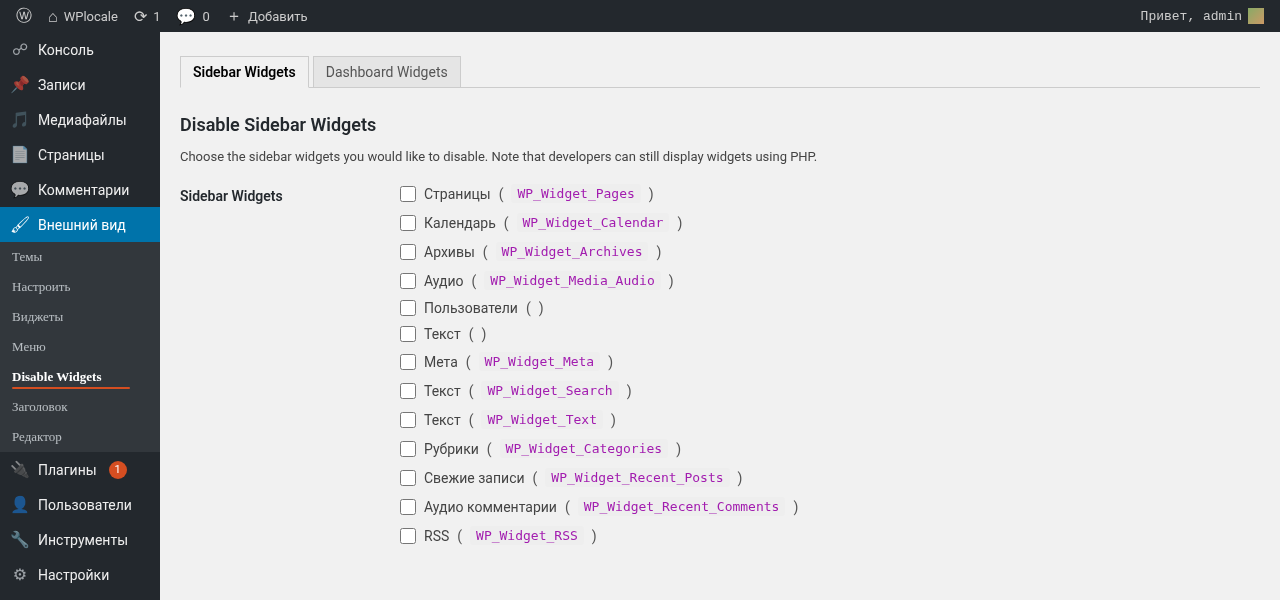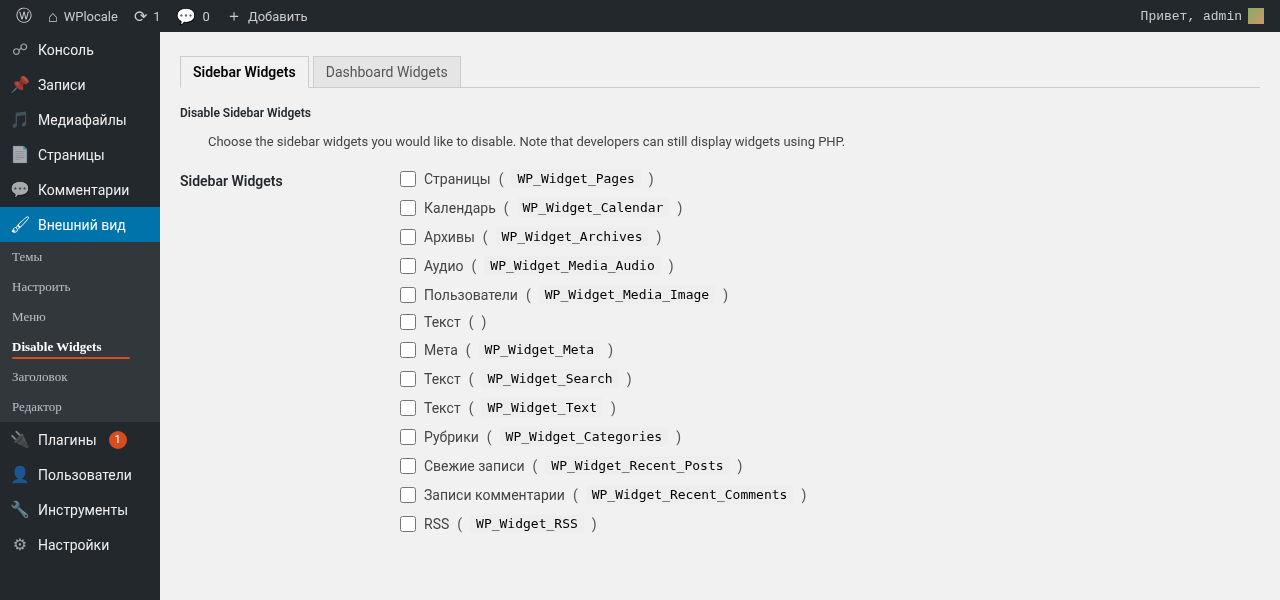--- a/index.html
+++ b/index.html
@@ -22,35 +22,35 @@
 #adminmenu .menu-item.current::after { content: ""; position: absolute; right: -8px; top: 50%; margin-top: -8px; border: 8px solid transparent; border-right-color: #f1f1f1; }
 #adminmenu .submenu { background: #32373c; }
 #adminmenu .submenu .sub-item { padding: 7px 12px; color: rgba(240,245,250,0.7); font-size: 13px; cursor: pointer; font-family: Liberation Serif, serif; }
 #adminmenu .submenu .sub-item.current { color: #fff; font-weight: 600; position: relative; }
 #adminmenu .submenu .sub-item.current::after { content: ""; position: absolute; left: 12px; right: 30px; bottom: 3px; height: 2px; background: #d54e21; border-radius: 1px; }
 #adminmenu .badge { display: inline-block; min-width: 18px; height: 18px; line-height: 18px; background: #d54e21; color: #fff; border-radius: 9px; font-size: 11px; text-align: center; padding: 0 5px; margin-left: 4px; }
 
 
 #wpbody { margin-left: 160px; margin-top: 32px; padding: 10px 20px 40px 20px; }
 h1#page-title { font-size: 23px; font-weight: 400; padding: 9px 0 4px 0; color: #23282d; }
-.nav-tab-wrapper { border-bottom: 1px solid #ccc; margin: 14px 0 18px 0; padding-left: 0; }
+.nav-tab-wrapper { border-bottom: 1px solid #ccc; margin: 14px 0 26px 0; padding-left: 0; }
 .nav-tab { display: inline-block; border: 1px solid #ccc; border-bottom: none; margin: 0 4px -1px 0; padding: 7px 12px; background: #e5e5e5; color: #555; font-size: 14px; cursor: pointer; }
 .nav-tab.active { background: #f1f1f1; border-bottom: 1px solid #f1f1f1; color: #000; font-weight: 600; }
 
-h2.section-h { font-size: 12px; font-weight: 600; margin: 10px 0 14px 0; color: #23282d; }
-p.desc { color: #444; margin-bottom: 20px; font-size: 13px; margin-left: 28px; }
+h2.section-h { font-size: 18px; font-weight: 600; margin: 10px 0 14px 0; color: #23282d; }
+p.desc { color: #444; margin-bottom: 20px; font-size: 13px; }
 
 .form-row { display: flex; align-items: flex-start; }
 .form-row .left-label { width: 220px; font-weight: 600; font-size: 14px; color: #23282d; padding-top: 4px; }
 .checklist { flex: 1; }
 .check-item { display: flex; align-items: center; gap: 8px; margin-bottom: 10px; font-size: 14px; }
 .check-item input[type=checkbox] { width: 16px; height: 16px; cursor: pointer; }
 .check-item .widget-name { color: #444; }
 .check-item .paren { color: #555; }
-.check-item code { background: #eee; border-radius: 3px; padding: 2px 6px; font-family: Consolas, Monaco, monospace; font-size: 13px; color: #000000; }
+.check-item code { background: #eee; border-radius: 3px; padding: 2px 6px; font-family: Consolas, Monaco, monospace; font-size: 13px; color: #a21caf; }
 </style>
 </head>
 <body>
 
 <div id="adminbar">
   <div class="ab-left">
     <div class="ab-item">
         <span class="ab-icon">ⓦ</span>
       </div>
     <div class="ab-item">
@@ -100,20 +100,21 @@
         <span class="mi-icon">💬</span>
         <span>Комментарии</span>
       </div>
       <div class="menu-item current">
         <span class="mi-icon">🖌</span>
         <span>Внешний вид</span>
       </div>
       <div class="submenu">
         <div class="sub-item">Темы</div>
         <div class="sub-item">Настроить</div>
+        <div class="sub-item">Виджеты</div>
         <div class="sub-item">Меню</div>
         <div class="sub-item current">Disable Widgets</div>
         <div class="sub-item">Заголовок</div>
         <div class="sub-item">Редактор</div>
       </div>
       <div class="menu-item">
         <span class="mi-icon">🔌</span>
         <span>Плагины</span>
         <span class="badge">1</span>
       </div>
@@ -167,21 +168,20 @@
           <input type="checkbox" style="">
           <span class="widget-name">Аудио </span>
           <span class="paren">( </span>
           <code>WP_Widget_Media_Audio</code>
           <span class="paren"> )</span>
         </label>
         <label class="check-item">
           <input type="checkbox" style="">
           <span class="widget-name">Пользователи </span>
           <span class="paren">( </span>
-          <code>WP_Widget_Media_Image</code>
           <span class="paren"> )</span>
         </label>
         <label class="check-item">
           <input type="checkbox" style="">
           <span class="widget-name">Текст </span>
           <span class="paren">( </span>
           <span class="paren"> )</span>
         </label>
         <label class="check-item">
           <input type="checkbox" style="">
@@ -213,21 +213,21 @@
         </label>
         <label class="check-item">
           <input type="checkbox" style="">
           <span class="widget-name">Свежие записи </span>
           <span class="paren">( </span>
           <code>WP_Widget_Recent_Posts</code>
           <span class="paren"> )</span>
         </label>
         <label class="check-item">
           <input type="checkbox" style="">
-          <span class="widget-name">Записи комментарии </span>
+          <span class="widget-name">Аудио комментарии </span>
           <span class="paren">( </span>
           <code>WP_Widget_Recent_Comments</code>
           <span class="paren"> )</span>
         </label>
         <label class="check-item">
           <input type="checkbox" style="">
           <span class="widget-name">RSS </span>
           <span class="paren">( </span>
           <code>WP_Widget_RSS</code>
           <span class="paren"> )</span>

